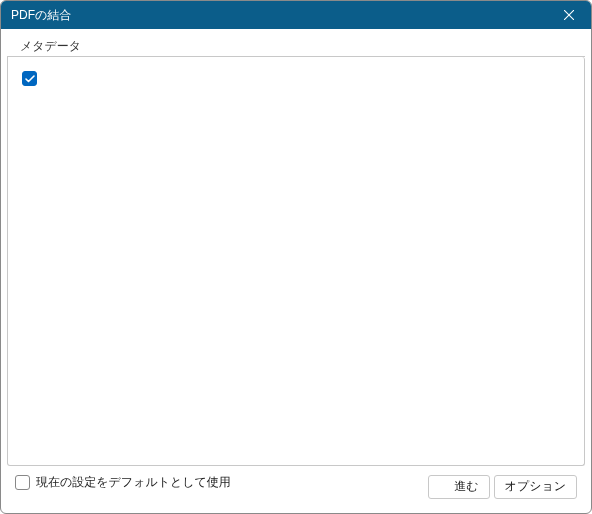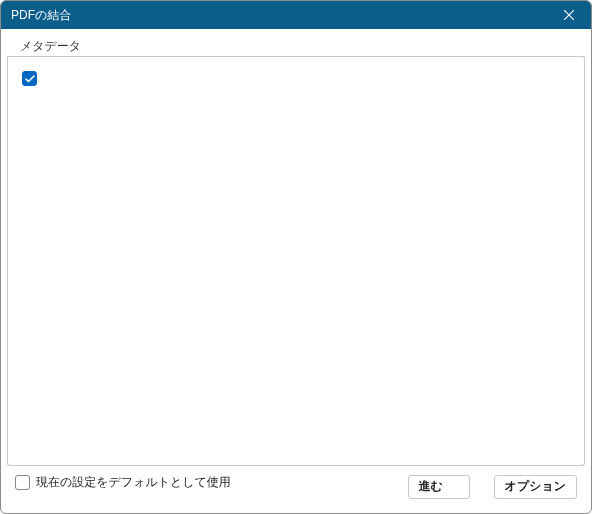--- a/index.html
+++ b/index.html
@@ -123,25 +123,24 @@
   .btn {
     min-width: 62px;
     height: 24px;
     border: 1px solid #c8c8c8;
     background: #ffffff;
     border-radius: 3px;
     font-size: 12px;
     color: #222;
     display: inline-flex;
     align-items: center;
-    justify-content: flex-start;
+    justify-content: flex-end;
     padding: 0 10px;
-    margin-left: 24px;
+    margin-left: 4px;
     cursor: pointer;
-    font-weight: bold;
   }
 </style>
 </head>
 <body>
 
 <div class="window">
   <div class="titlebar">
     <span>PDFの結合</span>
     <span class="spacer"></span>
     <div class="close">

